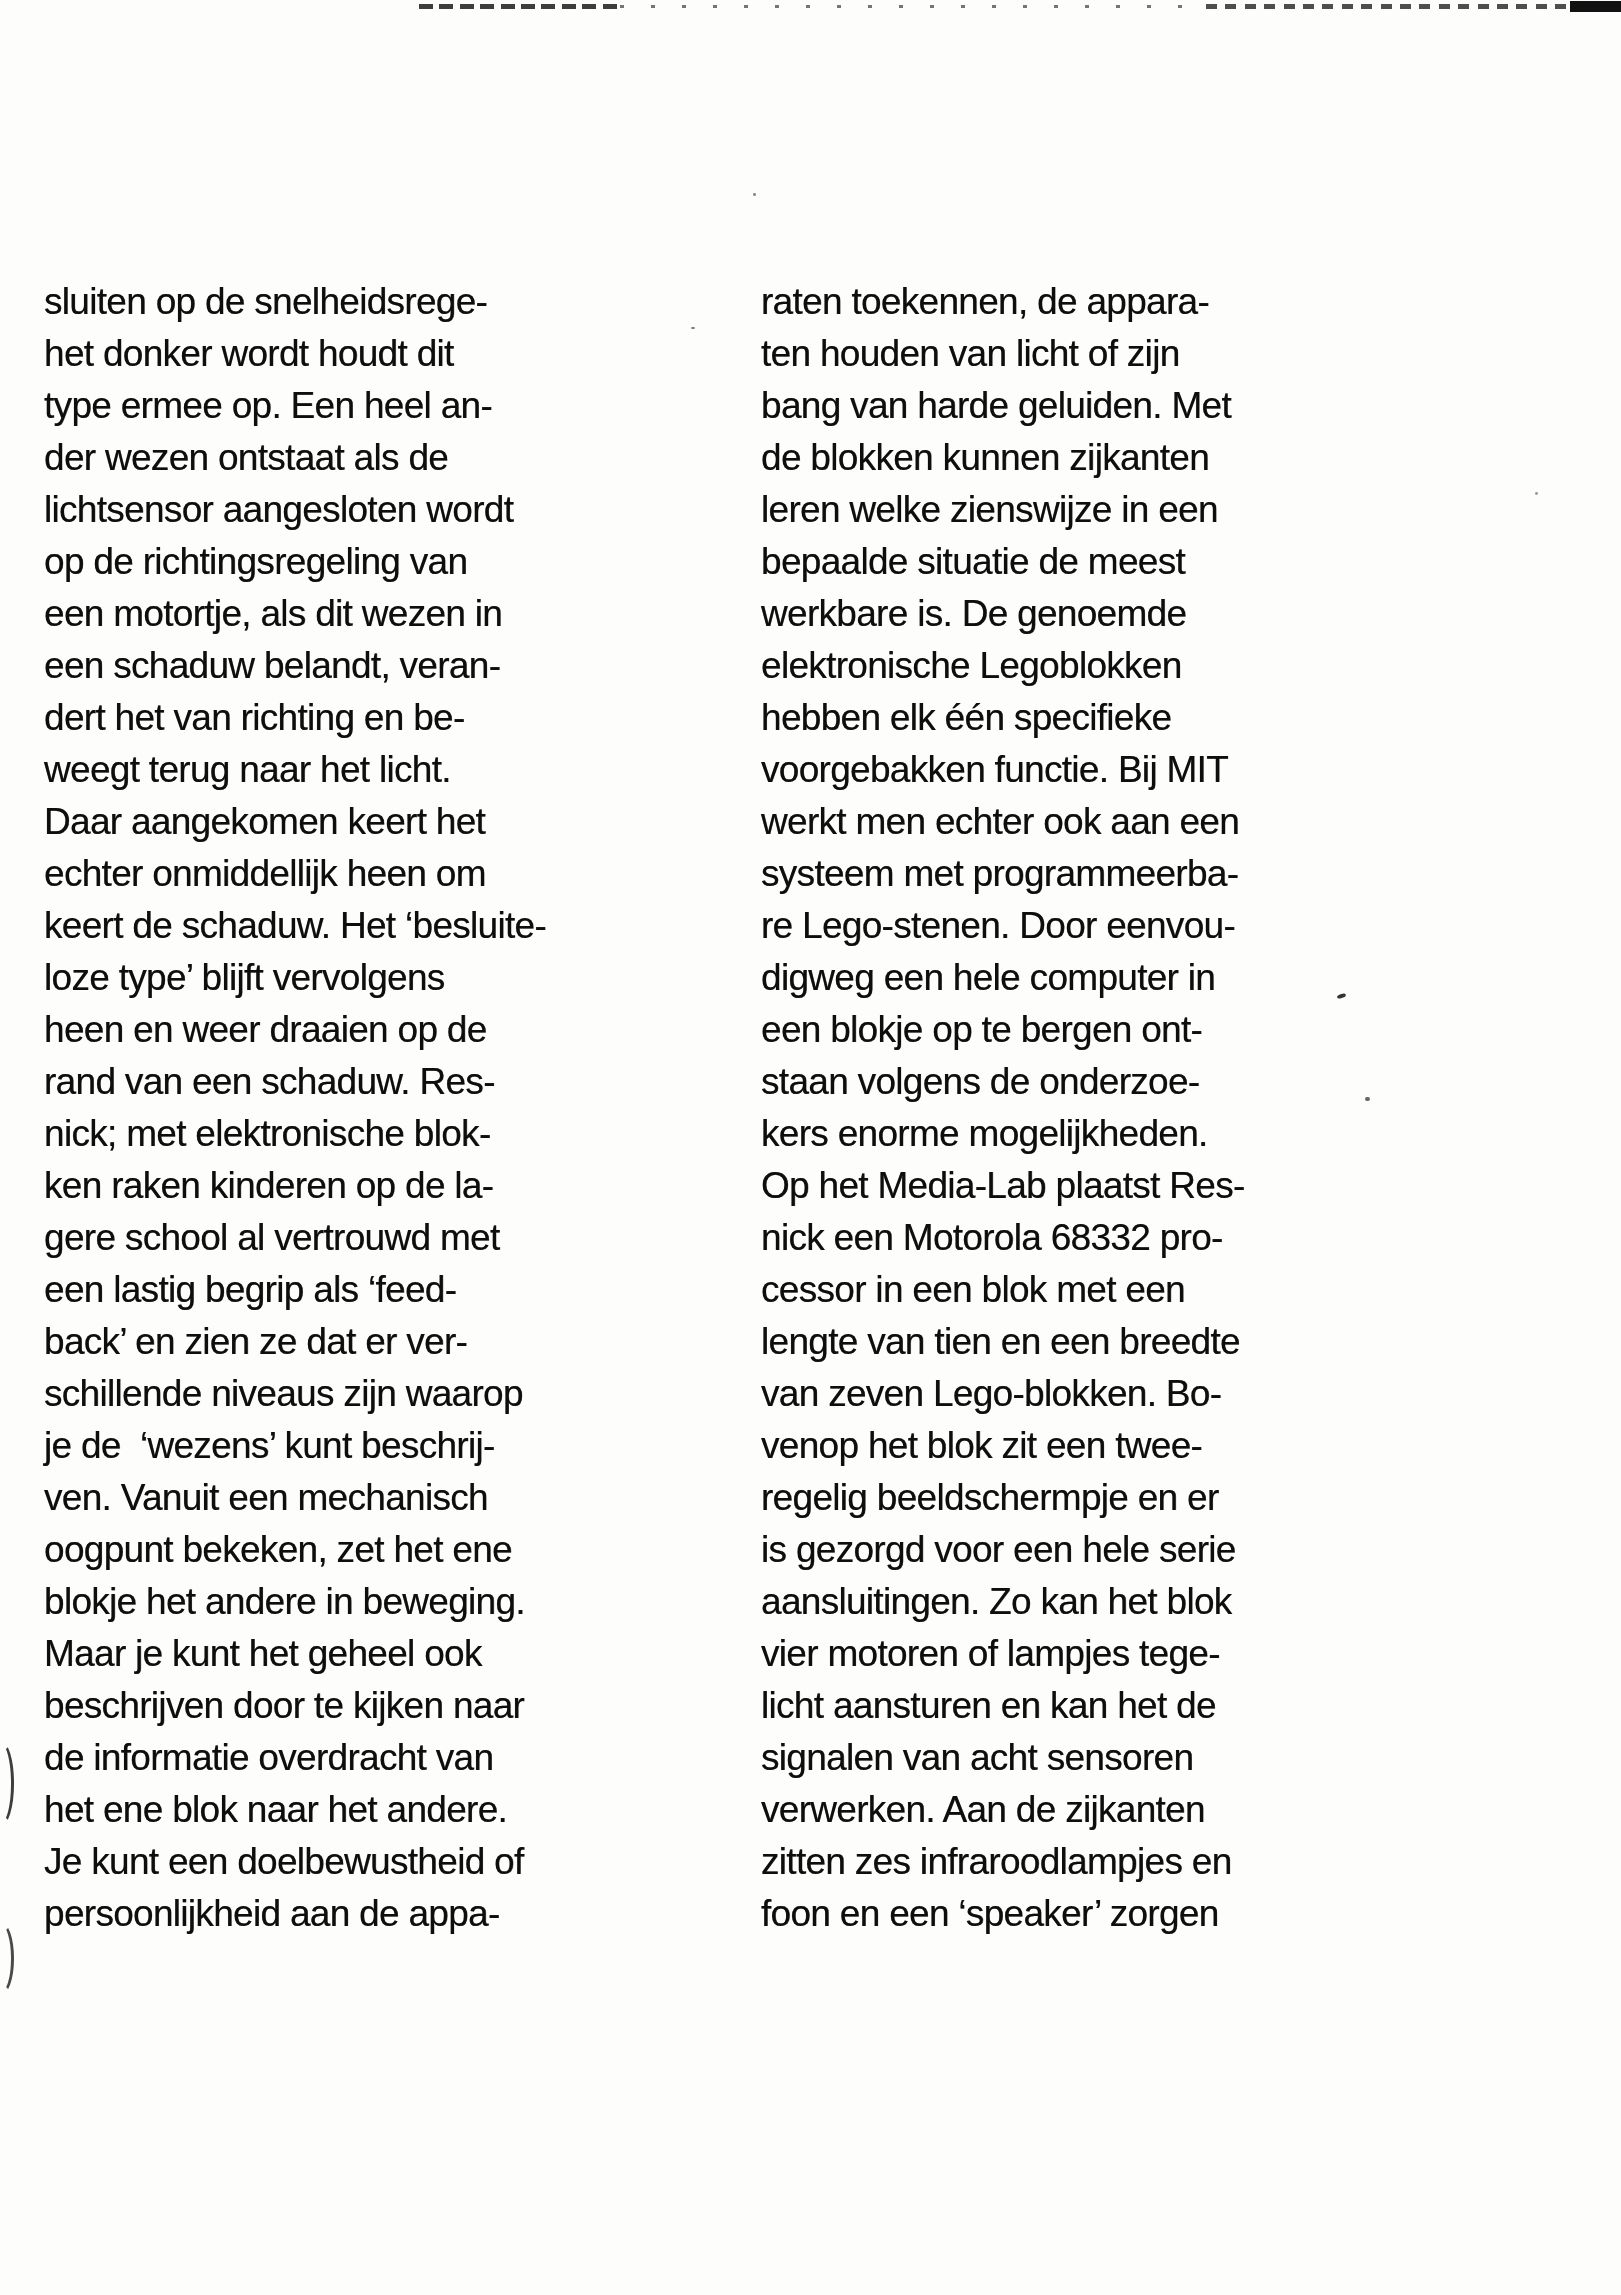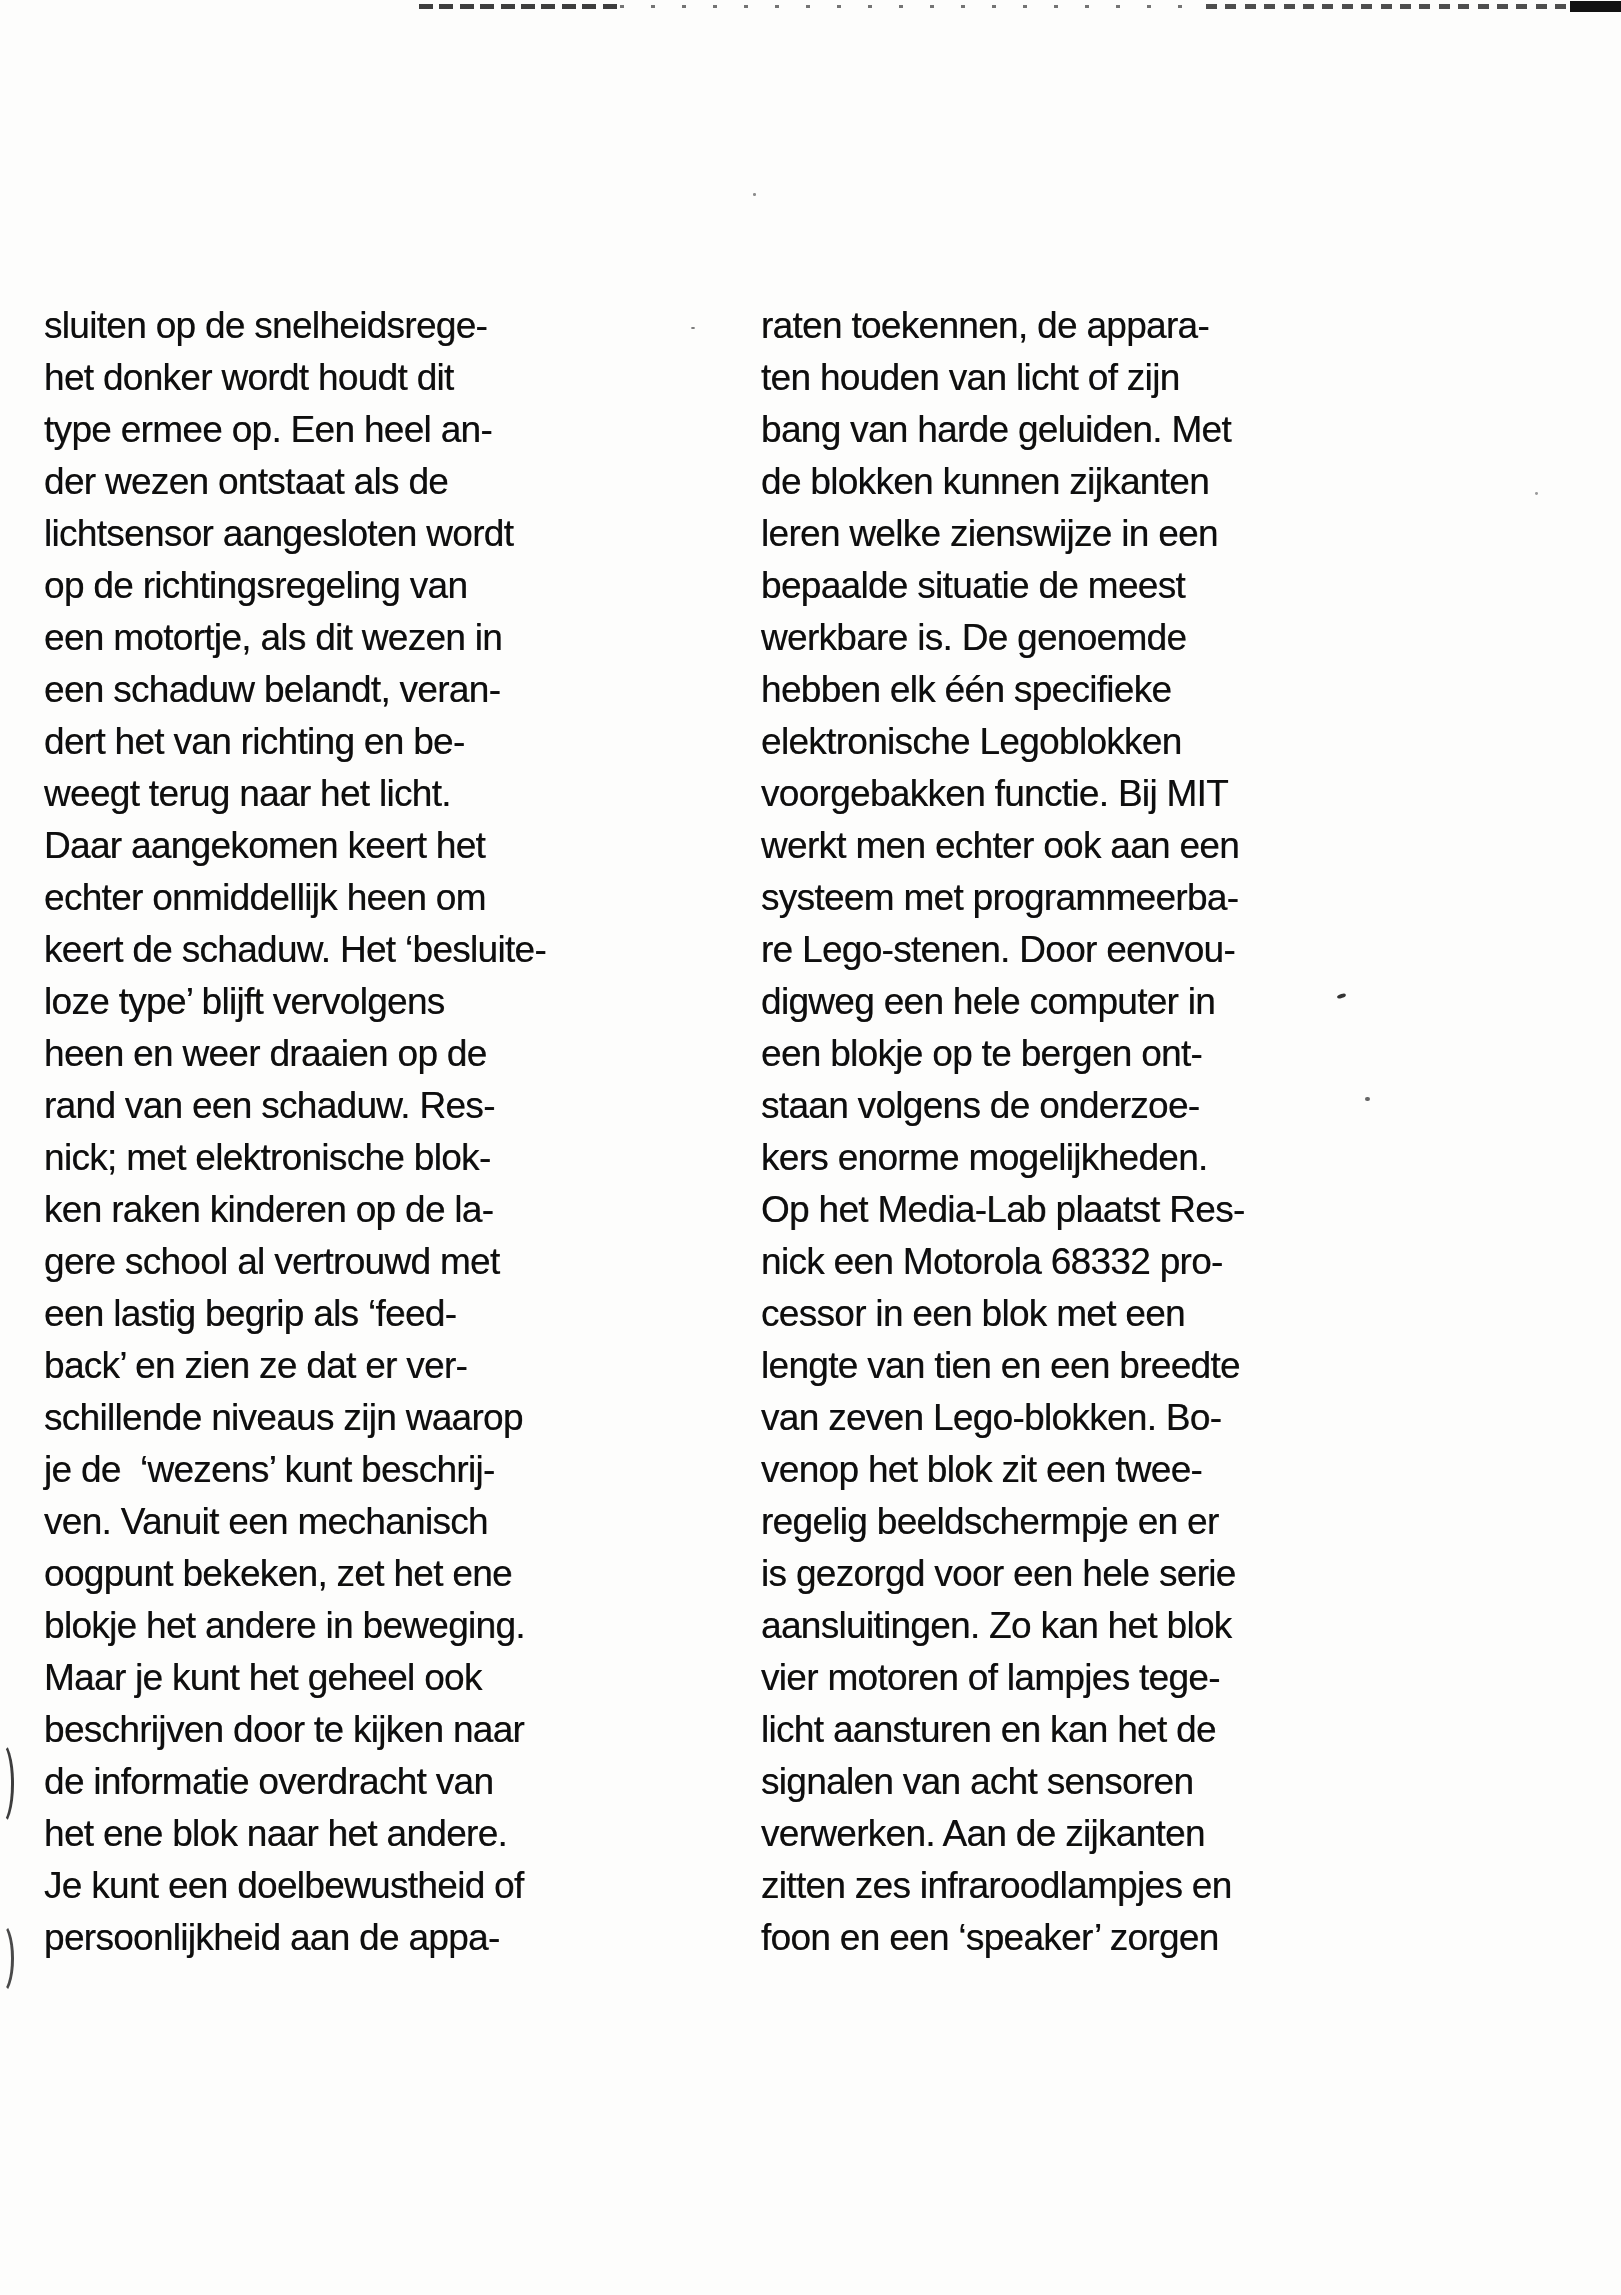--- a/index.html
+++ b/index.html
@@ -10,21 +10,21 @@
     font-family: "Liberation Sans", sans-serif;
   }
   .page {
     position: relative;
     width: 1622px; height: 2295px;
     background: #fdfdfc;
   }
   
   .column {
     position: absolute;
-    top: 300px;
+    top: 276px;
     color: #0e0e0e;
   }
   .column-left  { left: 44px;  width: 685px; }
   .column-right { left: 761px; width: 694px; }
   .line {
     height: 52px;
     line-height: 52px;
     font-size: 37px;
     letter-spacing: -0.7px;
     white-space: pre;
@@ -120,22 +120,22 @@
     </div>
 
   <div class="column column-right">
       <div class="line">raten toekennen, de appara-</div>
       <div class="line">ten houden van licht of zijn</div>
       <div class="line">bang van harde geluiden. Met</div>
       <div class="line">de blokken kunnen zijkanten</div>
       <div class="line">leren welke zienswijze in een</div>
       <div class="line">bepaalde situatie de meest</div>
       <div class="line">werkbare is. De genoemde</div>
+      <div class="line">elektronische Legoblokken</div>
       <div class="line">hebben elk één specifieke</div>
-      <div class="line">elektronische Legoblokken</div>
       <div class="line">voorgebakken functie. Bij MIT</div>
       <div class="line">werkt men echter ook aan een</div>
       <div class="line">systeem met programmeerba-</div>
       <div class="line">re Lego-stenen. Door eenvou-</div>
       <div class="line">digweg een hele computer in</div>
       <div class="line">een blokje op te bergen ont-</div>
       <div class="line">staan volgens de onderzoe-</div>
       <div class="line">kers enorme mogelijkheden.</div>
       <div class="line">Op het Media-Lab plaatst Res-</div>
       <div class="line">nick een Motorola 68332 pro-</div>

